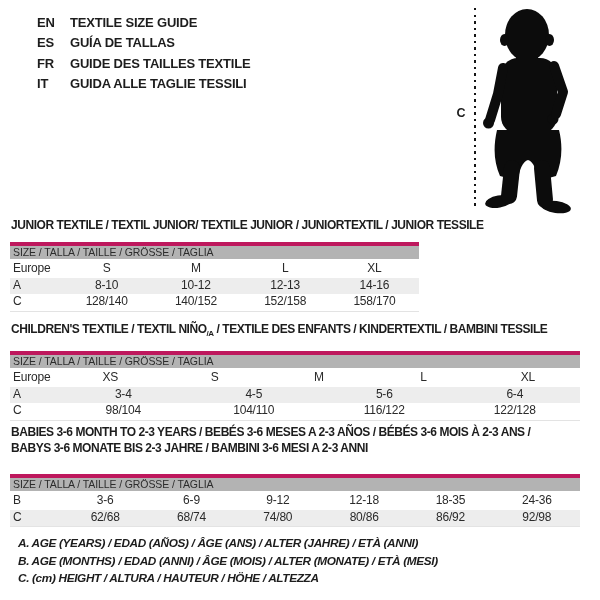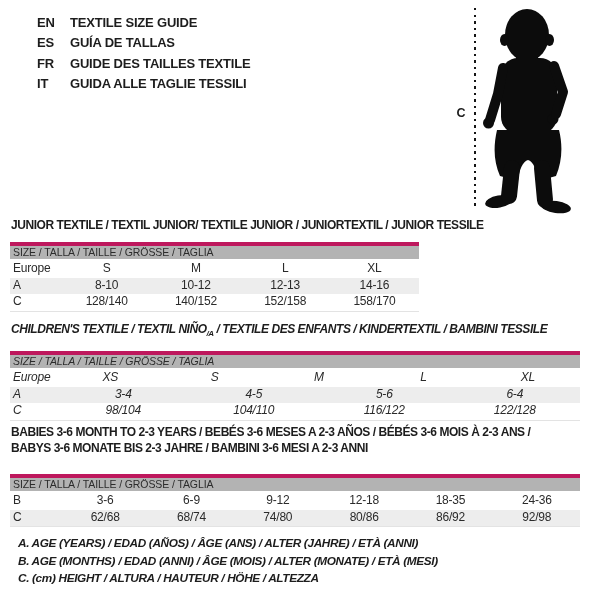--- a/index.html
+++ b/index.html
@@ -21,21 +21,21 @@
     background-image:repeating-linear-gradient(to bottom,#151515 0px,#151515 2.5px,transparent 2.5px,transparent 6.5px);
   }
   .measure-label{
     position:absolute;left:453px;top:106px;width:16px;text-align:center;
     font-size:12.5px;font-weight:bold;
   }
   .baby-svg{position:absolute;left:478px;top:4px;}
   
   .table-block{position:absolute;left:10px;}
   .t1{top:217px;width:409px;}
-  .t2{top:321px;width:570px;font-style:italic;}
+  .t2{top:321px;width:570px;}
   .t3{top:424px;width:570px;}
   .tbl-title{margin:0 0 9px 1px;}
   .t3 .tbl-title{margin-bottom:18px;}
   .title-line{
     font-size:12px;font-weight:bold;letter-spacing:-0.45px;
     line-height:16px;white-space:nowrap;
   }
   .title-line sub{font-size:8px;}
   .tbl-bar{
     height:13px;line-height:13px;border-top:4px solid #be185d;

